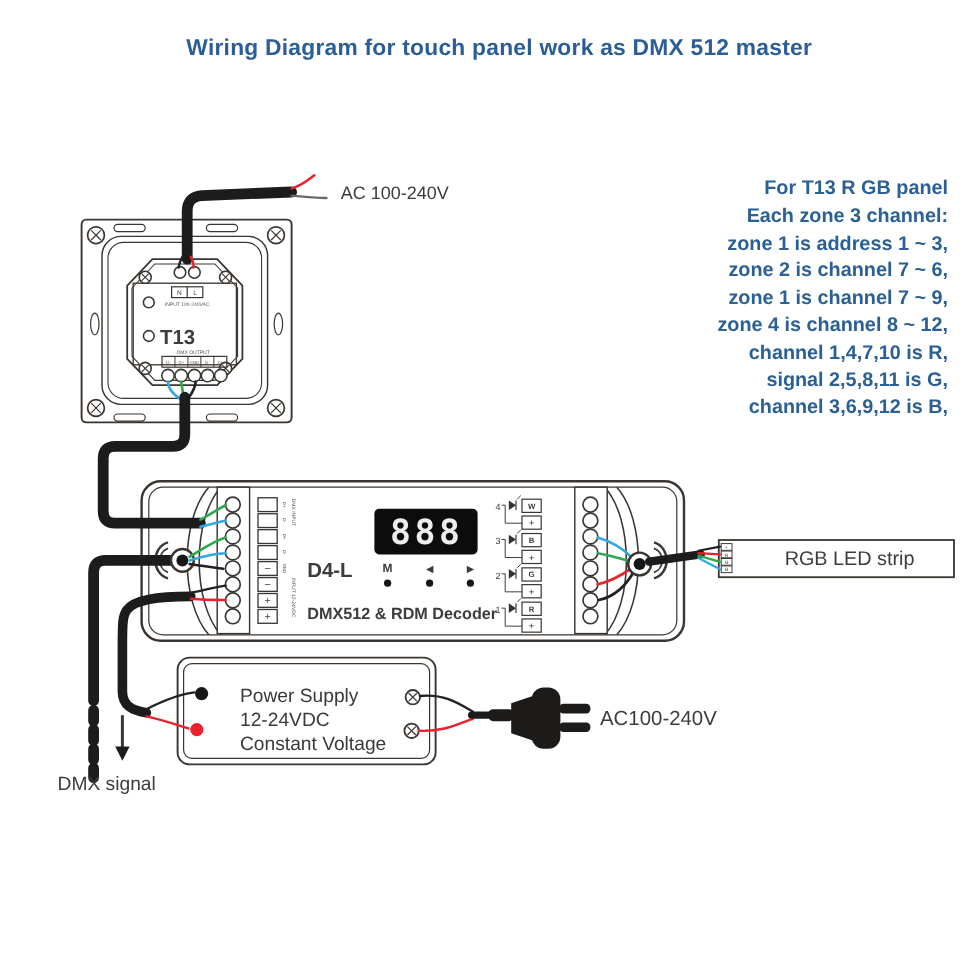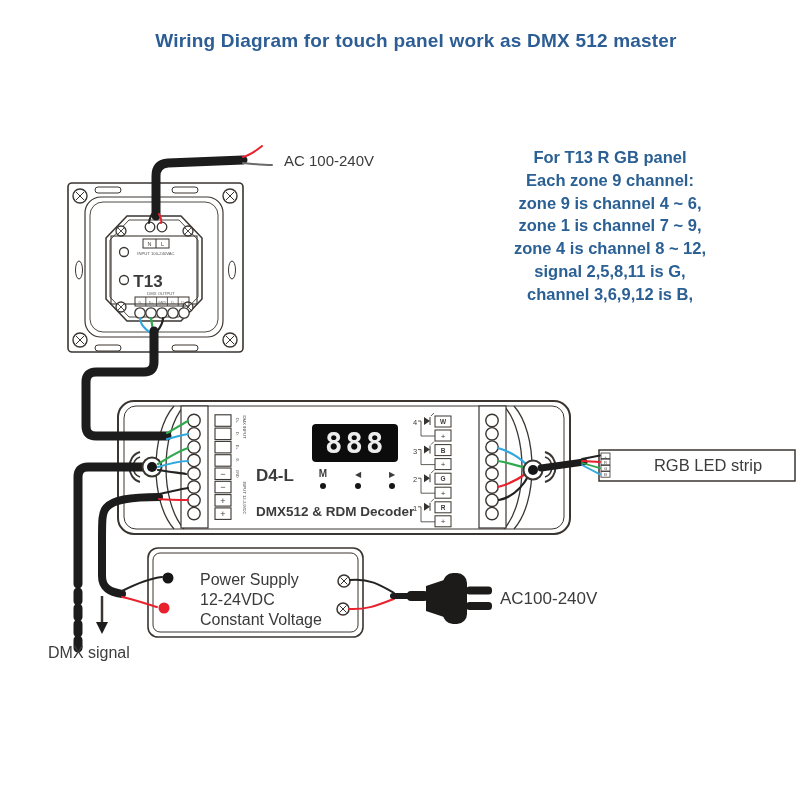--- a/index.html
+++ b/index.html
@@ -1,20 +1,20 @@
 <!DOCTYPE html>
 <html><head>
 <meta charset="utf-8">
 <style>
   html,body{margin:0;padding:0;background:#fff;}
   .page{position:relative;width:800px;height:800px;background:#fff;overflow:hidden;
         font-family:"Liberation Sans",sans-serif;}
   .title{position:absolute;top:30px;left:16px;width:800px;text-align:center;
          font-size:19px;font-weight:bold;color:#2c5d94;letter-spacing:.2px;}
-  .info{position:absolute;left:430px;top:146px;width:360px;text-align:center;
+  .info{position:absolute;left:430px;top:146px;width:360px;text-align:right;
         color:#2b6094;font-weight:bold;font-size:16.5px;line-height:22.8px;}
   svg{position:absolute;left:0;top:0;}
   .nf{fill:none;stroke:#3a3530;}
   .ol{fill:#ffffff;stroke:#3a3530;}
   .cable{fill:none;stroke:#1c1c1c;stroke-linecap:round;stroke-linejoin:round;}
   .wr{fill:none;stroke:#e8212d;stroke-linecap:round;}
   .wg{fill:none;stroke:#2fa84f;stroke-linecap:round;}
   .wb{fill:none;stroke:#31a8e0;stroke-linecap:round;}
   .wk{fill:none;stroke:#222222;stroke-linecap:round;}
   .wgray{fill:none;stroke:#6a6a6a;stroke-linecap:round;}
@@ -28,24 +28,26 @@
 </style>
 </head>
 <body>
 
 <div class="page">
 
   <div class="title">Wiring Diagram for touch panel work as DMX 512 master</div>
 
   <div class="info">
     <div>For T13 R GB panel</div>
-    <div>Each zone 9 channel:</div>
-    <div>zone 9 is channel 4 ~ 6,</div>
+    <div>Each zone 3 channel:</div>
+    <div>zone 1 is address 1 ~ 3,</div>
+    <div>zone 2 is channel 7 ~ 6,</div>
     <div>zone 1 is channel 7 ~ 9,</div>
     <div>zone 4 is channel 8 ~ 12,</div>
+    <div>channel 1,4,7,10 is R,</div>
     <div>signal 2,5,8,11 is G,</div>
     <div>channel 3,6,9,12 is B,</div>
   </div>
 
   <svg width="800" height="800" viewBox="0 0 800 800">
 
     <g>
       <rect x="118" y="401" width="452" height="133" rx="16" class="ol" stroke-width="2"></rect>
       <rect x="124" y="406" width="440" height="123" rx="12" class="nf" stroke-width="1"></rect>
       <path d="M184,406 C160,433 160,502 184,529" class="nf" stroke-width="1.3"></path>

